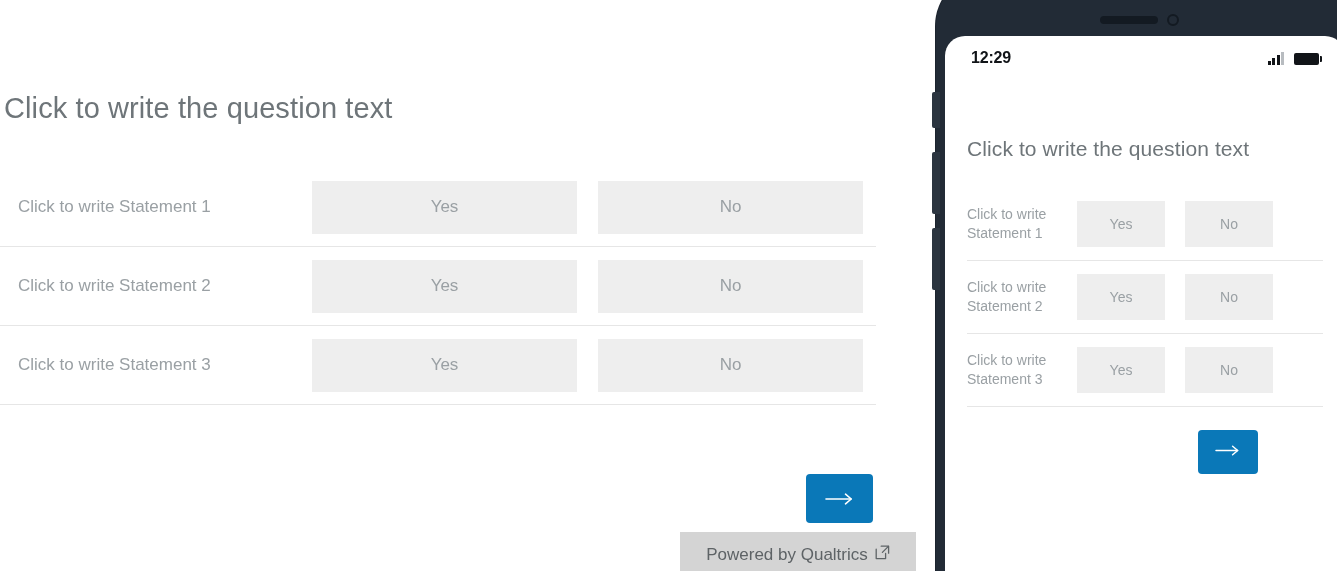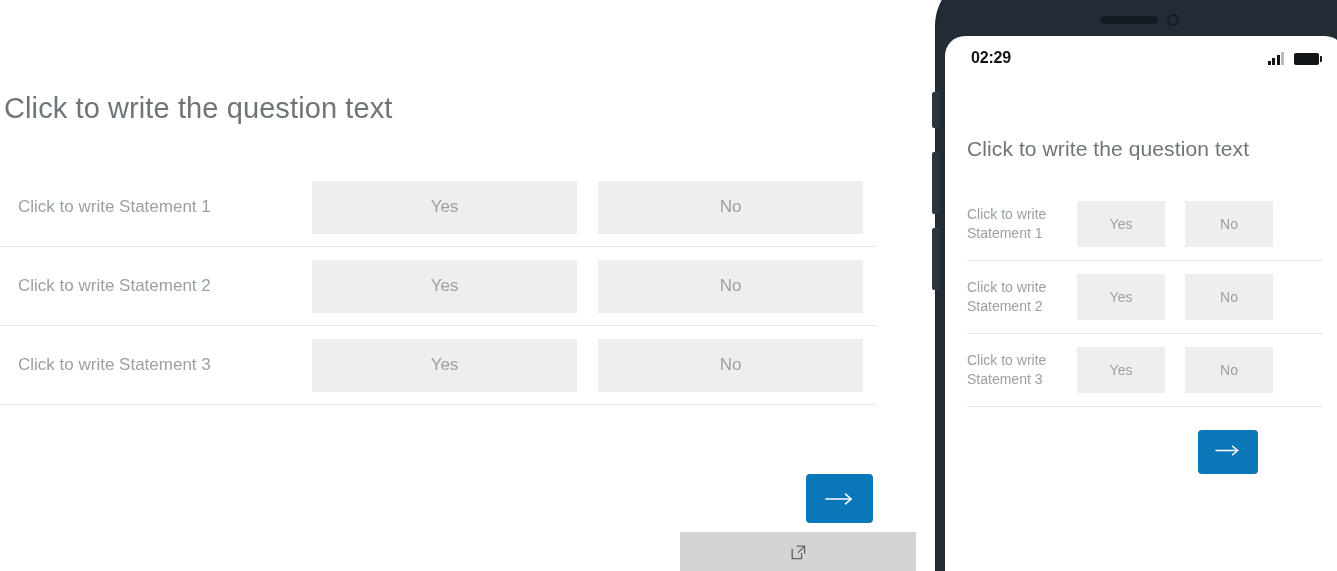--- a/index.html
+++ b/index.html
@@ -247,20 +247,21 @@
     <button class="dt-next-btn">
       <span>
         <svg class="arrow-svg" width="32" height="14" viewBox="0 0 32 14" aria-hidden="true">
           <path d="M2 7 H27" stroke="#ffffff" stroke-width="1.6" fill="none" stroke-linecap="round"></path>
           <path d="M21.5 2.2 L27.2 7 L21.5 11.8" stroke="#ffffff" stroke-width="1.6" fill="none" stroke-linecap="round" stroke-linejoin="round"></path>
         </svg>
       </span>
     </button>
 
     <div class="dt-footer">
+      <span class="dt-footer-text">Powered by Qualtrics</span>
       <span>
         <svg width="15" height="15" viewBox="0 0 15 15" aria-hidden="true">
           <path d="M1.2 4.2 V13.6 H10.6 V8.4" stroke="#5e6366" stroke-width="1.3" fill="none" stroke-linecap="round" stroke-linejoin="round"></path>
           <path d="M6.2 1.2 H13.6 V8.2" stroke="#5e6366" stroke-width="1.3" fill="none" stroke-linecap="round" stroke-linejoin="round"></path>
           <path d="M13.4 1.4 L7.4 7.4" stroke="#5e6366" stroke-width="1.3" fill="none" stroke-linecap="round"></path>
         </svg>
       </span>
     </div>
 
   </div>
@@ -272,21 +273,21 @@
     <div class="phone-sidebtn sb1"></div>
     <div class="phone-sidebtn sb2"></div>
     <div class="phone-sidebtn sb3"></div>
 
     <div class="phone-speaker"></div>
     <div class="phone-camera"></div>
 
     <div class="phone-screen">
 
       <div class="ph-statusbar">
-        <span class="ph-time">02:29</span>
+        <span class="ph-time">12:29</span>
         <span class="ph-status-icons">
           <span class="signal">
             <i></i>
               <i></i>
               <i></i>
               <i></i>
           </span>
           <span class="battery"></span>
         </span>
       </div>

